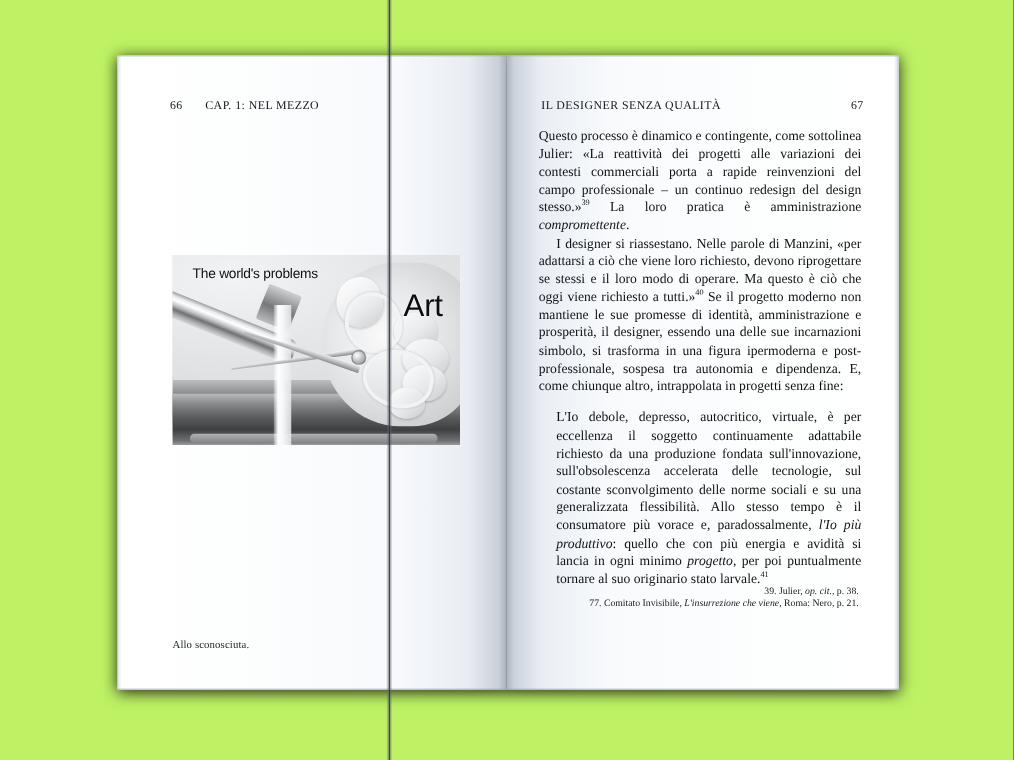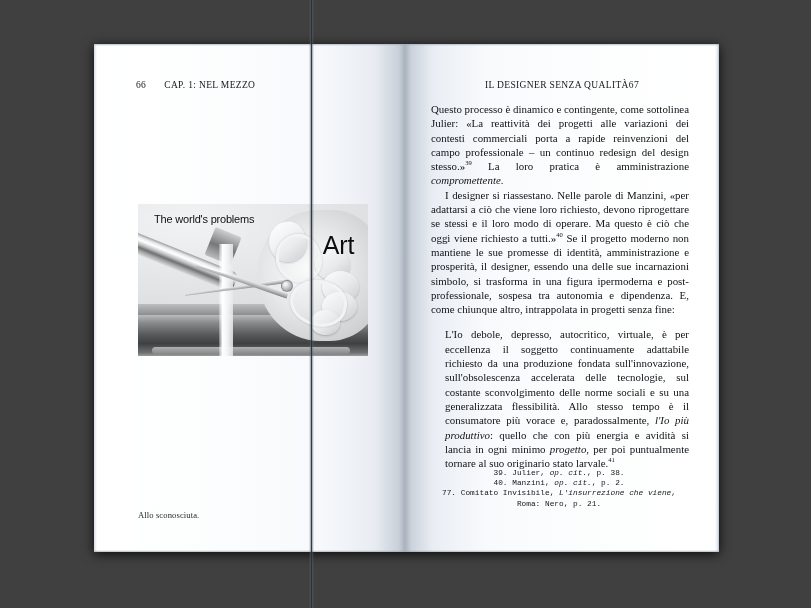--- a/index.html
+++ b/index.html
@@ -11,21 +11,21 @@
     width: 811px;
     height: 608px;
     overflow: hidden;
     font-family: "Liberation Serif", serif;
     position: relative;
   }
 
   #stage {
     position: absolute;
     inset: 0;
-    background: #404040;
+    background: #bef264;
   }
 
   
   #book {
     position: absolute;
     left: 94px;
     top: 44px;
     width: 625px;
     height: 508px;
     display: flex;
@@ -134,21 +134,21 @@
     left: 42px;
     display: flex;
     gap: 18px;
     align-items: baseline;
   }
   
   .rp-head {
     left: 28px;
     right: 28px;
     display: flex;
-    justify-content: center;
+    justify-content: space-between;
     align-items: baseline;
   }
 
   
   #figure {
     position: absolute;
     left: 44px;
     top: 160px;
     width: 230px;
     height: 152px;
@@ -366,22 +366,21 @@
   }
 
   #footnotes {
     position: absolute;
     left: 26px;
     top: 424px;
     width: 256px;
     font-size: 7.8px;
     line-height: 10.2px;
     color: #14171b;
-    text-align: center;
-    font-family: Liberation Mono, monospace;
+    text-align: right;
   }
   #footnotes div { margin: 0; }
 </style>
 </head>
 <body>
 
 <div id="stage">
 
   <div id="book">
 
@@ -439,21 +438,20 @@
             <p><span>Questo processo è dinamico e contingente, come sottolinea Julier: «La reattività dei progetti alle variazioni dei contesti commerciali porta a rapide reinvenzioni del campo professionale – un continuo redesign del design stesso.»</span><sup>39</sup><span> La loro pratica è amministrazione </span><em>compromettente</em><span>.</span></p>
             <p class="indent"><span>I designer si riassestano. Nelle parole di Manzini, «per adattarsi a ciò che viene loro richiesto, devono riprogettare se stessi e il loro modo di operare. Ma questo è ciò che oggi viene richiesto a tutti.»</span><sup>40</sup><span> Se il progetto moderno non mantiene le sue promesse di identità, amministrazione e prosperità, il designer, essendo una delle sue incarnazioni simbolo, si trasforma in una figura ipermoderna e post-professionale, sospesa tra autonomia e dipendenza. E, come chiunque altro, intrappolata in progetti senza fine:</span></p>
           </div>
         <div class="quote">
             <p><span>L'Io debole, depresso, autocritico, virtuale, è per eccellenza il soggetto continuamente adattabile richiesto da una produzione fondata sull'innovazione, sull'obsolescenza accelerata delle tecnologie, sul costante sconvolgimento delle norme sociali e su una generalizzata flessibilità. Allo stesso tempo è il consumatore più vorace e, paradossalmente, </span><em>l'Io più produttivo</em><span>: quello che con più energia e avidità si lancia in ogni minimo </span><em>progetto</em><span>, per poi puntualmente tornare al suo originario stato larvale.</span><sup>41</sup></p>
           </div>
       </div>
 
       <div id="footnotes">
           <div><span>39. Julier, </span><em>op. cit.</em><span>, p. 38.</span></div>
-          <div><span>40. Manzini, </span><em>op. cit.</em><span>, p. 2.</span></div>
           <div><span>77. Comitato Invisibile, </span><em>L'insurrezione che viene</em><span>, Roma: Nero, p. 21.</span></div>
         </div>
     </div>
 
   </div>
 
   <div id="spine"></div>
 </div>
 
 </body></html>

